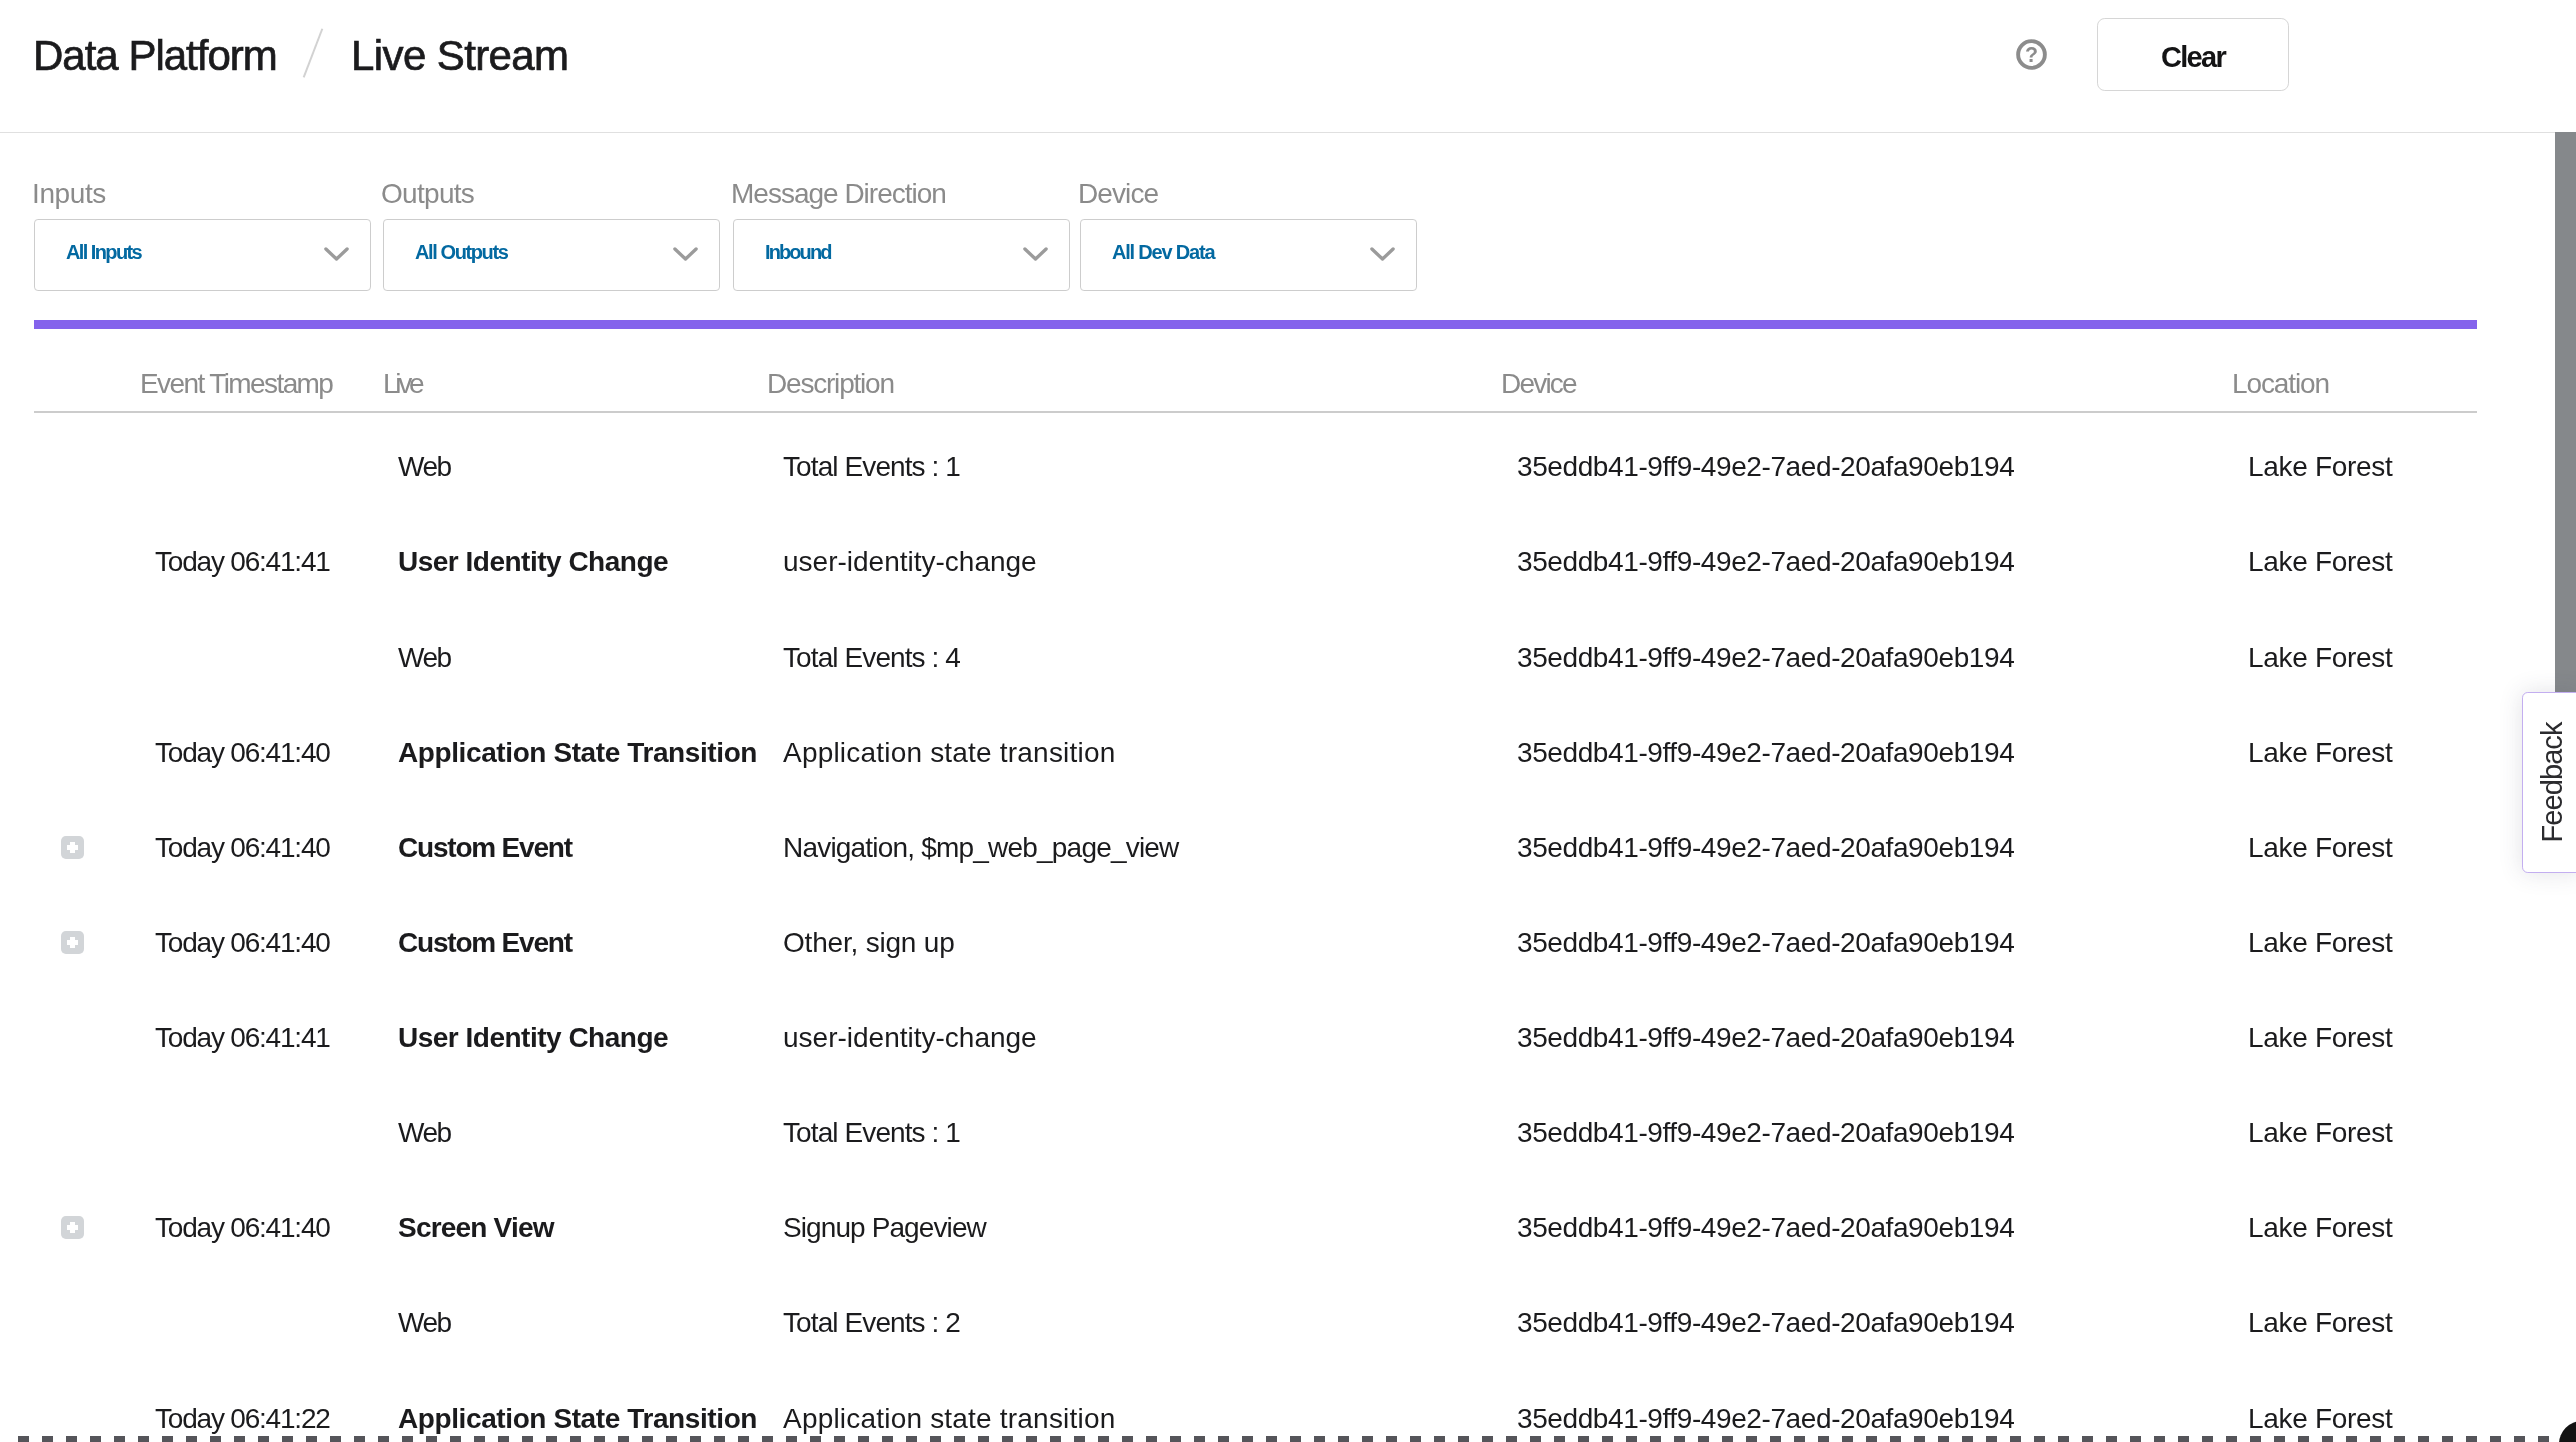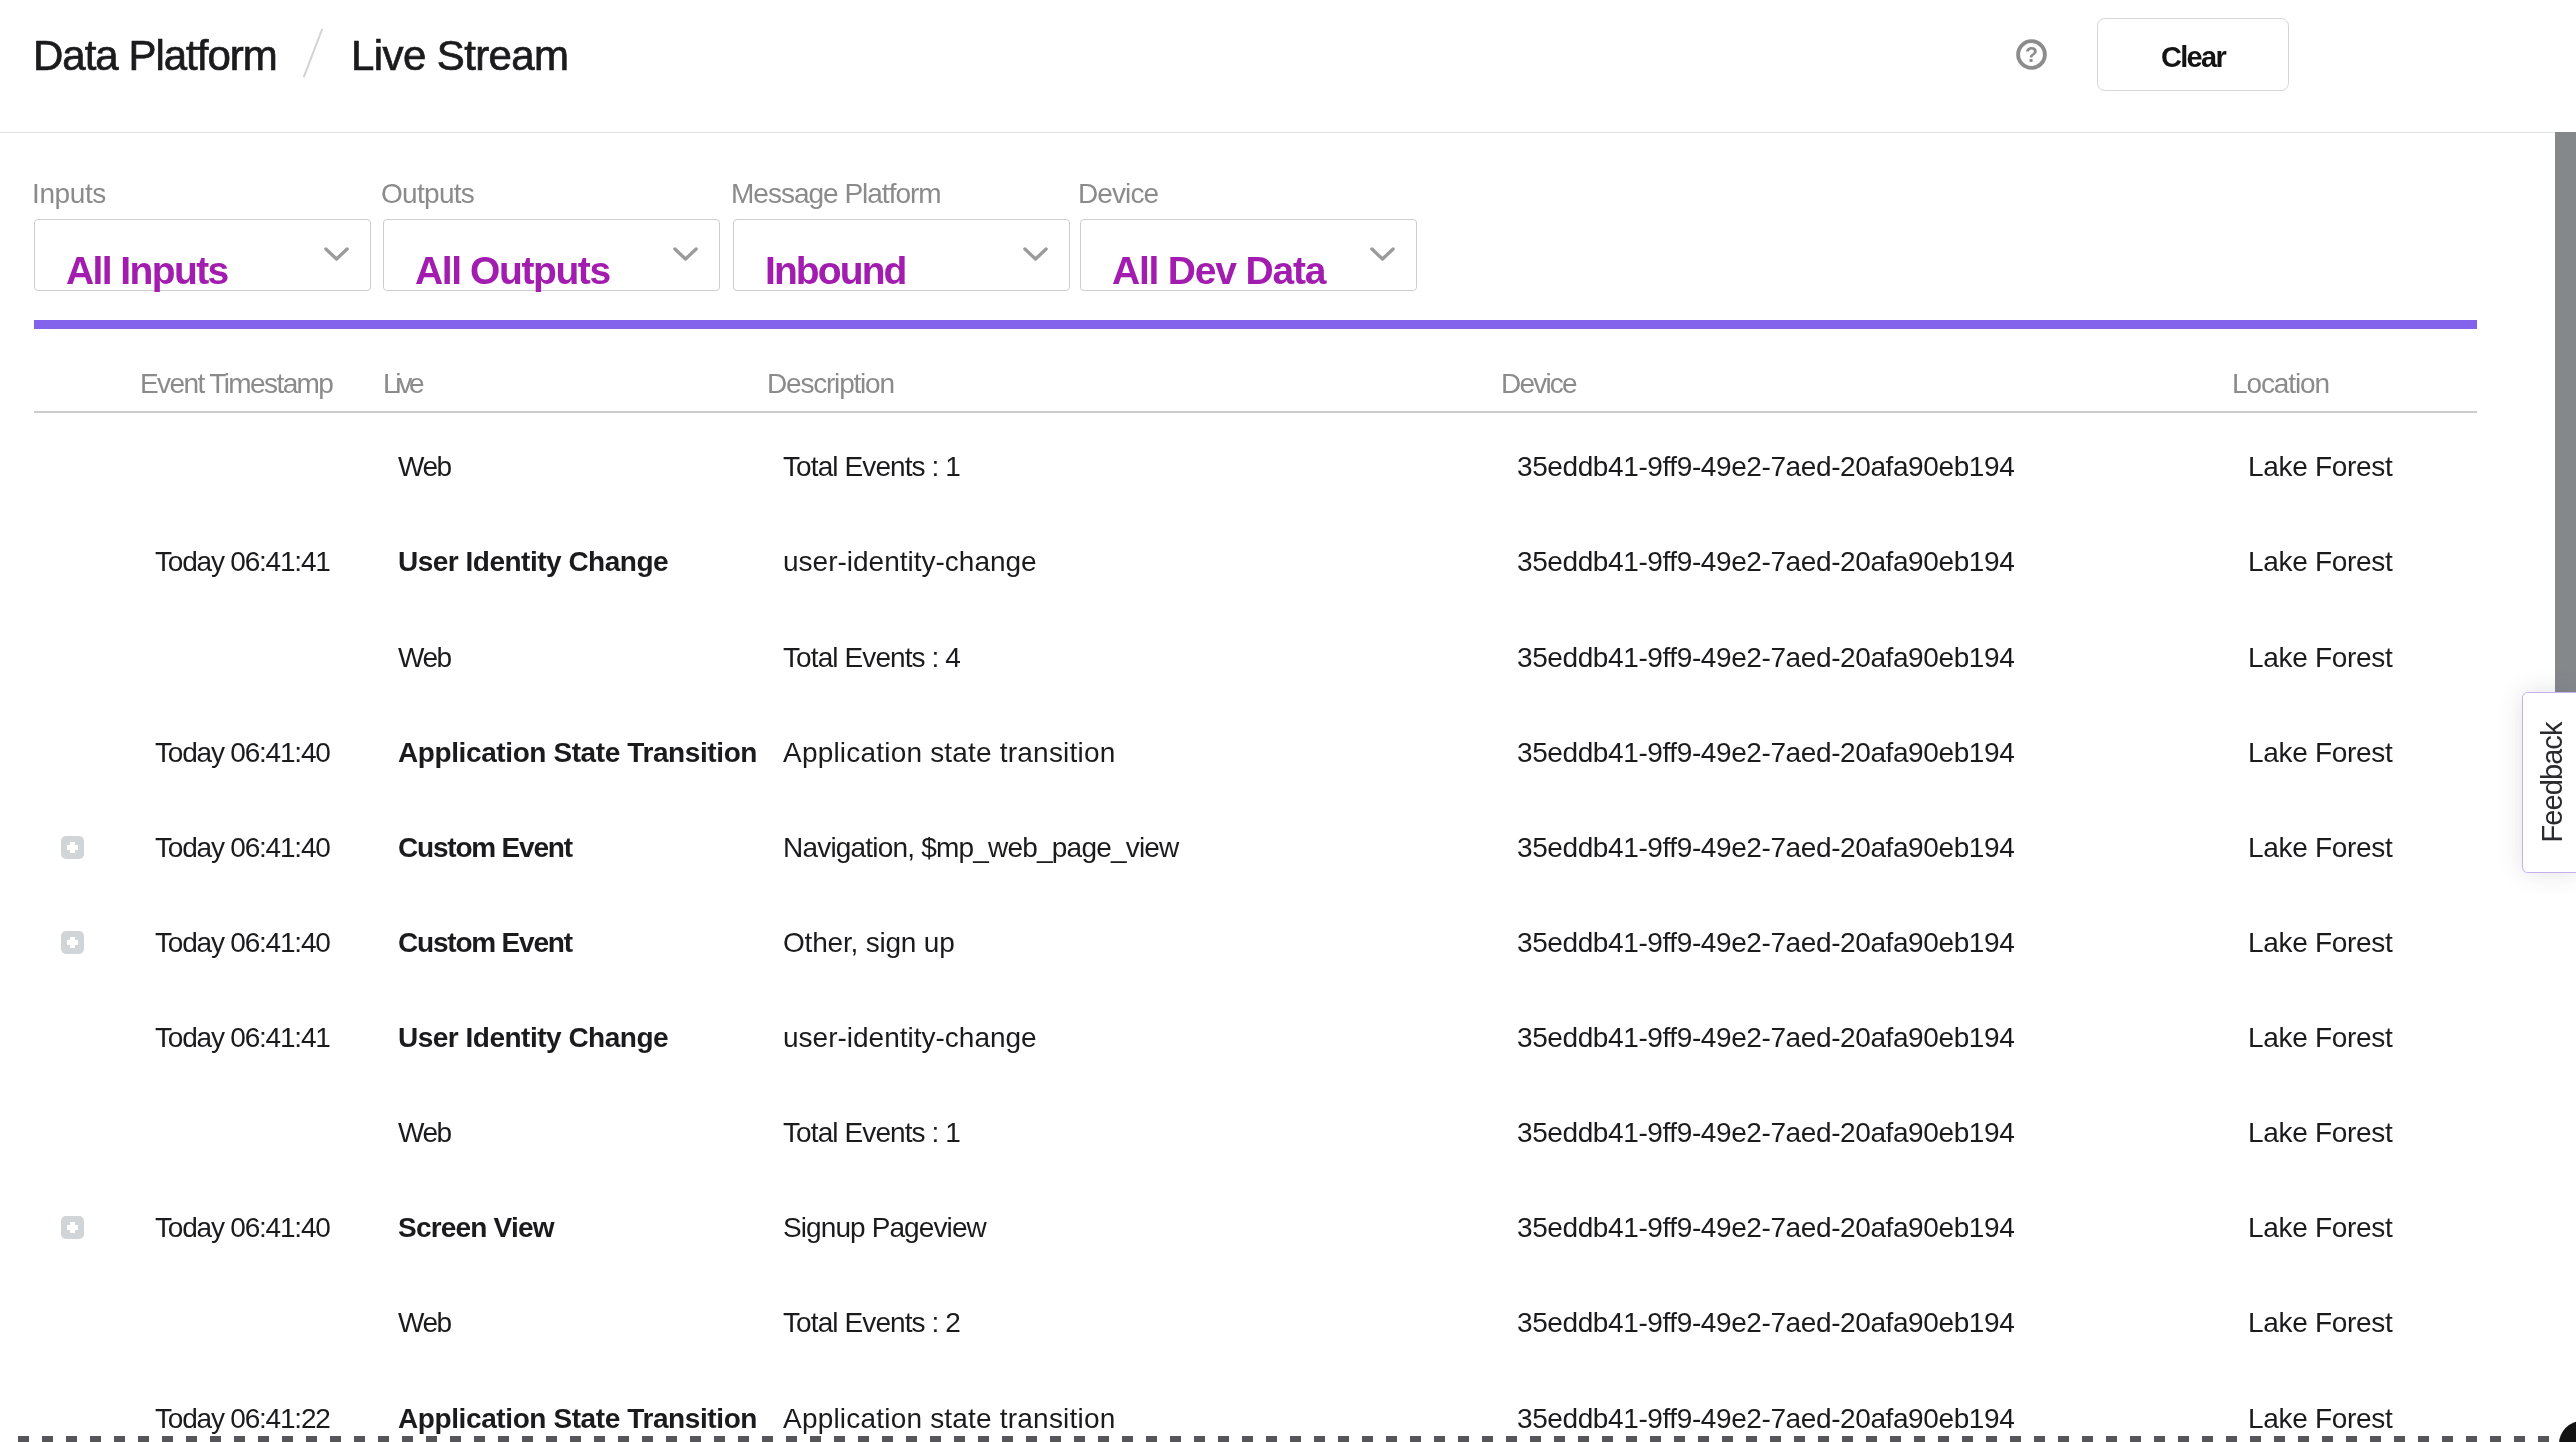--- a/index.html
+++ b/index.html
@@ -30,21 +30,21 @@
 #btnclear .btntext { left:0; width:100%; text-align:center; letter-spacing:-1.7px; }
 #btnpause .btntext { left:87px; letter-spacing:-2.7px; }
 #pauseicon { position:absolute; left:27px; top:25px; width:23px; height:24px; }
 #pauseicon i { position:absolute; top:0; width:8.7px; height:24px; background:#222326; border-radius:4.4px; }
 #pauseicon i.b1 { left:0; }
 #pauseicon i.b2 { left:14.6px; }
 
 
 .flabel { position:absolute; top:180px; font-size:28px; line-height:28px; color:#8b8b8b; white-space:nowrap; }
 .sel { position:absolute; top:219px; height:72px; width:337px; border:1.9px solid #cdcdcd; border-radius:3.9px; background:#fff; }
-.seltext { position:absolute; left:31px; top:18px; font-size:39px; font-weight:700; line-height:65px; color:#a21caf; white-space:nowrap; }
+.seltext { position:absolute; left:31px; top:0; font-size:20px; font-weight:700; line-height:65px; color:#0369a1; white-space:nowrap; }
 .chev { position:absolute; right:21.4px; top:27px; }
 
 
 #pbar { position:absolute; left:34px; top:320px; width:2443px; height:8.7px; background:#8463ec; }
 .colhead { position:absolute; top:370px; font-size:28px; line-height:28px; color:#8b8b8b; white-space:nowrap; }
 #thline { position:absolute; left:34px; top:411px; width:2443px; height:1.9px; background:#cccccc; }
 
 .row { position:absolute; left:16px; width:2485px; height:95px; }
 .row span { position:absolute; line-height:95px; font-size:28px; color:#1b1b1d; white-space:nowrap; }
 .ts  { left:139px; letter-spacing:-1.2px; }
@@ -76,21 +76,21 @@
     <circle cx="16" cy="16" r="13.8" fill="none" stroke="#8c8c8c" stroke-width="4"></circle>
     <text x="16" y="23.5" font-family="Liberation Sans, sans-serif" font-size="22" font-weight="bold" fill="#8c8c8c" text-anchor="middle">?</text>
   </svg>
   <div class="btn" id="btnclear">
       <div class="btntext">Clear</div>
     </div>
 </div>
 
 <div class="flabel" style="left:32px; letter-spacing:-0.4px;">Inputs</div>
 <div class="flabel" style="left:381px; letter-spacing:-0.7px;">Outputs</div>
-<div class="flabel" style="left:731px; letter-spacing:-1px;">Message Platform</div>
+<div class="flabel" style="left:731px; letter-spacing:-1px;">Message Direction</div>
 <div class="flabel" style="left:1078px; letter-spacing:-0.9px;">Device</div>
 
 <div class="sel" style="left:34px;">
     <div class="seltext" style="letter-spacing:-1.6px;">All Inputs</div>
   <svg class="chev" width="25" height="15.5" viewBox="0 0 26 16">
       <polyline points="2,2 13,12.5 24,2" fill="none" stroke="#9b9b9b" stroke-width="3.5" stroke-linecap="round" stroke-linejoin="round"></polyline>
     </svg>
   </div>
 <div class="sel" style="left:383px;">
     <div class="seltext" style="letter-spacing:-1.4px;">All Outputs</div>

